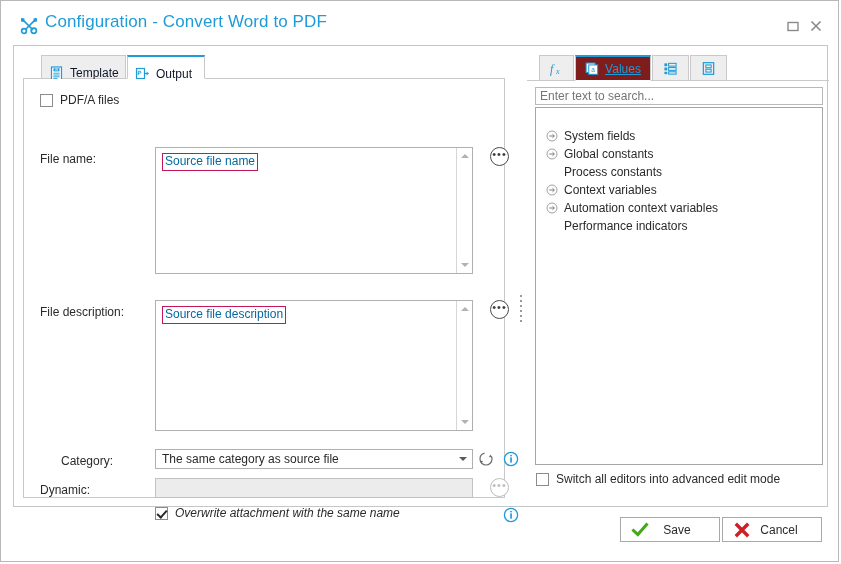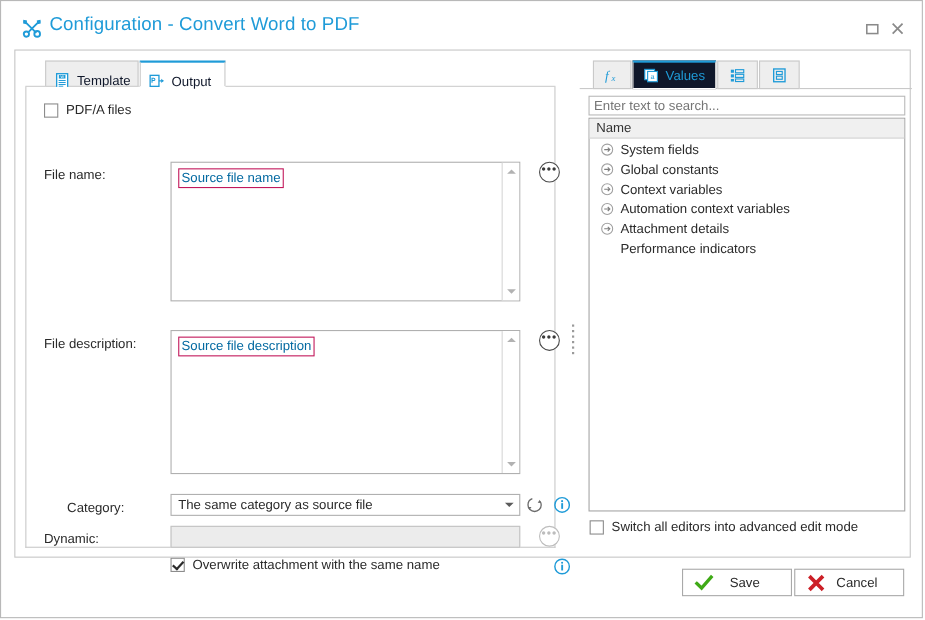--- a/index.html
+++ b/index.html
@@ -241,21 +241,21 @@
     background: #ececec;
     box-sizing: border-box;
   }
 
   .info-icon { position: absolute; width: 16px; height: 16px; }
   .refresh-icon { position: absolute; width: 16px; height: 16px; }
 
   .overwrite-row {
     position: absolute;
     left: 141px; top: 478px;
-    display: flex; align-items: center;
+    display: flex; align-items: center; font-style: italic;
   }
   .overwrite-row .lbl { margin-left: 7px; font-size: 12px; }
 
   
   .splitter {
     position: absolute;
     left: 500px; top: 54px;
     width: 13px; height: 440px;
   }
   .splitter .grip {
@@ -279,24 +279,25 @@
     box-sizing: border-box;
     border: 1px solid #c9c9c9;
     background: #eeeeee;
     display: flex; align-items: center; justify-content: center;
     gap: 5px;
     padding: 0 8px;
     font-size: 12px;
     color: #1f9bd8;
   }
   .rtab.active {
-    background: #0f172a;
+    background: #7f1d1d;
     border-top: 2px solid #1f9bd8;
     border-bottom-color: #ffffff;
     z-index: 3;
+    text-decoration: underline;
   }
   .rtab svg { display: block; }
   .rtab-fx { left: 12px; width: 35px; }
   .rtab-values { left: 48px; width: 76px; }
   .rtab-list { left: 125px; width: 37px; }
   .rtab-doc { left: 163px; width: 37px; }
   .rtab-underline {
     position: absolute; left: 0; top: 25px; width: 100%; height: 1px; background: #c9c9c9;
   }
   .search-box {
@@ -578,21 +579,20 @@
               <rect x="5.2" y="4.2" width="5.6" height="3" fill="none" stroke="#1f9bd8" stroke-width="1.1"></rect>
               <rect x="5.2" y="8.8" width="5.6" height="3" fill="none" stroke="#1f9bd8" stroke-width="1.1"></rect>
             </svg>
           </span>
         </div>
       </div>
 
       <input class="search-box" placeholder="Enter text to search..." style="">
 
       <div class="tree-frame">
-        <div class="tree-head">Name</div>
         <div class="tree-body">
 
           <div class="tree-item">
             <span class="exp">
               <svg viewBox="0 0 12 12" width="12" height="12">
                 <circle cx="6" cy="6" r="5" fill="none" stroke="#a0a0a0" stroke-width="1"></circle>
                 <path d="M3.3 6 H8.2 M6.5 4.2 L8.4 6 L6.5 7.8" fill="none" stroke="#7d7d7d" stroke-width="1"></path>
               </svg>
             </span>
             <span>System fields</span>
@@ -602,20 +602,24 @@
           <div class="tree-item">
             <span class="exp">
               <svg viewBox="0 0 12 12" width="12" height="12">
                 <circle cx="6" cy="6" r="5" fill="none" stroke="#a0a0a0" stroke-width="1"></circle>
                 <path d="M3.3 6 H8.2 M6.5 4.2 L8.4 6 L6.5 7.8" fill="none" stroke="#7d7d7d" stroke-width="1"></path>
               </svg>
             </span>
             <span>Global constants</span>
           </div>
 
+          <div class="tree-item">
+            <span class="exp empty"></span>
+            <span>Process constants</span>
+          </div>
 
           <div class="tree-item">
             <span class="exp">
               <svg viewBox="0 0 12 12" width="12" height="12">
                 <circle cx="6" cy="6" r="5" fill="none" stroke="#a0a0a0" stroke-width="1"></circle>
                 <path d="M3.3 6 H8.2 M6.5 4.2 L8.4 6 L6.5 7.8" fill="none" stroke="#7d7d7d" stroke-width="1"></path>
               </svg>
             </span>
             <span>Context variables</span>
           </div>
@@ -623,29 +627,20 @@
           <div class="tree-item">
             <span class="exp">
               <svg viewBox="0 0 12 12" width="12" height="12">
                 <circle cx="6" cy="6" r="5" fill="none" stroke="#a0a0a0" stroke-width="1"></circle>
                 <path d="M3.3 6 H8.2 M6.5 4.2 L8.4 6 L6.5 7.8" fill="none" stroke="#7d7d7d" stroke-width="1"></path>
               </svg>
             </span>
             <span>Automation context variables</span>
           </div>
 
-          <div class="tree-item">
-            <span class="exp">
-              <svg viewBox="0 0 12 12" width="12" height="12">
-                <circle cx="6" cy="6" r="5" fill="none" stroke="#a0a0a0" stroke-width="1"></circle>
-                <path d="M3.3 6 H8.2 M6.5 4.2 L8.4 6 L6.5 7.8" fill="none" stroke="#7d7d7d" stroke-width="1"></path>
-              </svg>
-            </span>
-            <span>Attachment details</span>
-          </div>
 
           <div class="tree-item">
             <span class="exp empty"></span>
             <span>Performance indicators</span>
           </div>
 
         </div>
       </div>
 
       <div class="switch-row">

